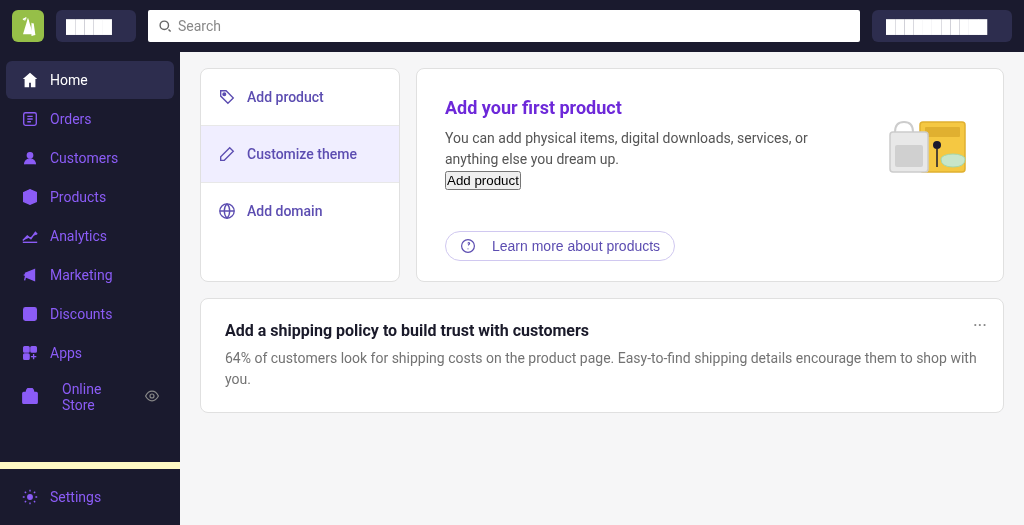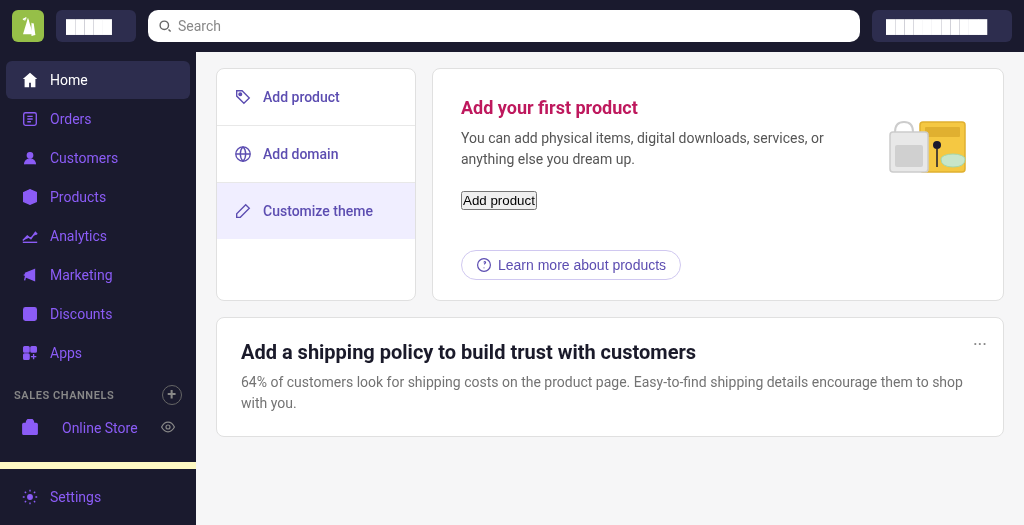--- a/index.html
+++ b/index.html
@@ -30,21 +30,21 @@
       padding: 6px 10px;
       font-size: 13px;
       font-weight: 600;
       min-width: 80px;
       height: 32px;
       display: flex; align-items: center;
     }
     .topbar-search {
       flex: 1;
       background: white;
-      border-radius: 10px;
+      border-radius: 2px;
       height: 32px;
       display: flex; align-items: center;
       padding: 0 10px;
       gap: 6px;
       color: #666;
       font-size: 14px;
     }
     .topbar-right {
       background: #2d2d4e;
       color: white;
@@ -55,21 +55,21 @@
       height: 32px;
       display: flex; align-items: center;
       min-width: 140px;
     }
 
     
     .layout { display: flex; flex: 1; overflow: hidden; }
 
     
     .sidebar {
-      width: 196px;
+      width: 180px;
       background: #1a1a2e;
       color: #ccc;
       display: flex;
       flex-direction: column;
       flex-shrink: 0;
       overflow-y: auto;
     }
     .sidebar-nav { padding: 8px 0; flex: 1; }
     .sidebar-item {
       display: flex;
@@ -120,21 +120,21 @@
     .main {
       flex: 1;
       overflow-y: auto;
       padding: 0;
       background: #f6f6f7;
     }
 
     .learn-more-btn {
       display: flex;
       align-items: center;
-      gap: 6px;
+      gap: 16px;
       color: #5c4db1;
       font-size: 14px;
       border: 1.5px solid #d0c8f0;
       border-radius: 20px;
       padding: 6px 14px;
       cursor: pointer;
       background: white;
       margin-top: 24px;
     }
 
@@ -174,34 +174,34 @@
       border: 1px solid #e0e0e0;
       border-radius: 8px;
       margin-left: 16px;
       padding: 28px 28px 20px;
       display: flex;
       flex-direction: column;
     }
 
     .feature-panel-inner { display: flex; gap: 20px; flex: 1; }
     .feature-panel-text { flex: 1; }
-    .feature-panel-text h2 { font-size: 18px; font-weight: 700; color: #be185d; margin-bottom: 10px; }
-    .feature-panel-text p { font-size: 14px; color: #555; line-height: 1.5; margin-bottom: 20px; }
+    .feature-panel-text h2 { font-size: 18px; font-weight: 700; color: #6d28d9; margin-bottom: 10px; }
+    .feature-panel-text p { font-size: 14px; color: #555; line-height: 1.5; }
     .feature-panel-illus { width: 110px; flex-shrink: 0; }
 
     
     .shipping-section {
       background: white;
       border: 1px solid #e0e0e0;
       border-radius: 8px;
       margin: 0 20px 16px;
       padding: 22px 24px;
       position: relative;
     }
-    .shipping-section h3 { font-size: 20px; font-weight: 700; color: #1a1a2a; margin-bottom: 8px; }
+    .shipping-section h3 { font-size: 16px; font-weight: 700; color: #1a1a2a; margin-bottom: 8px; }
     .shipping-section p { font-size: 14px; color: #737373; line-height: 1.5; }
     .three-dots {
       position: absolute;
       top: 16px; right: 16px;
       color: #888;
       font-size: 18px;
       cursor: pointer;
     }
 
     
@@ -316,24 +316,20 @@
           <svg viewBox="0 0 20 20" fill="none" stroke="currentColor" stroke-width="1.5">
               <rect x="3" y="3" width="6" height="6" rx="1"></rect>
               <rect x="11" y="3" width="6" height="6" rx="1"></rect>
               <rect x="3" y="11" width="6" height="6" rx="1"></rect>
               <path d="M11 14h6M14 11v6"></path>
             </svg>
         </span>
         <span>Apps</span>
       </div>
 
-      <div class="sidebar-section-label">
-        <span>SALES CHANNELS</span>
-        <div class="add-btn">+</div>
-      </div>
 
       <div class="sidebar-item sub">
         <div class="left">
           <span class="icon">
             <svg viewBox="0 0 20 20" fill="none" stroke="currentColor" stroke-width="1.5">
                 <rect x="2" y="5" width="16" height="12" rx="1"></rect>
                 <path d="M6 5V4a4 4 0 018 0v1"></path>
               </svg>
           </span>
           <span>Online Store</span>
@@ -367,37 +363,37 @@
       <div class="action-list">
         <div class="action-list-item">
           <span class="act-icon">
             <svg viewBox="0 0 20 20" fill="none" stroke="#5c4db1" stroke-width="1.5">
                 <path d="M3 3h6l8 8-6 6-8-8V3z"></path>
                 <circle cx="7" cy="7" r="1.5" fill="#5c4db1"></circle>
               </svg>
           </span>
           <span>Add product</span>
         </div>
+        <div class="action-list-item" style="background:#f0eeff;">
+          <span class="act-icon">
+            <svg viewBox="0 0 20 20" fill="none" stroke="#5c4db1" stroke-width="1.5">
+                <path d="M13 3l4 4-10 10H3v-4L13 3z"></path>
+              </svg>
+          </span>
+          <span>Customize theme</span>
+        </div>
         <div class="action-list-item">
           <span class="act-icon">
             <svg viewBox="0 0 20 20" fill="none" stroke="#5c4db1" stroke-width="1.5">
                 <circle cx="10" cy="10" r="8"></circle>
                 <path d="M2 10h16M10 2c-2 2-3 5-3 8s1 6 3 8M10 2c2 2 3 5 3 8s-1 6-3 8"></path>
               </svg>
           </span>
           <span>Add domain</span>
         </div>
-        <div class="action-list-item" style="background:#f0eeff;">
-          <span class="act-icon">
-            <svg viewBox="0 0 20 20" fill="none" stroke="#5c4db1" stroke-width="1.5">
-                <path d="M13 3l4 4-10 10H3v-4L13 3z"></path>
-              </svg>
-          </span>
-          <span>Customize theme</span>
-        </div>
       </div>
 
       <div class="feature-panel">
         <div class="feature-panel-inner">
           <div class="feature-panel-text">
             <h2>Add your first product</h2>
             <p>You can add physical items, digital downloads, services, or anything else you dream up.</p>
             <button class="primary-btn">Add product</button>
           </div>
 

